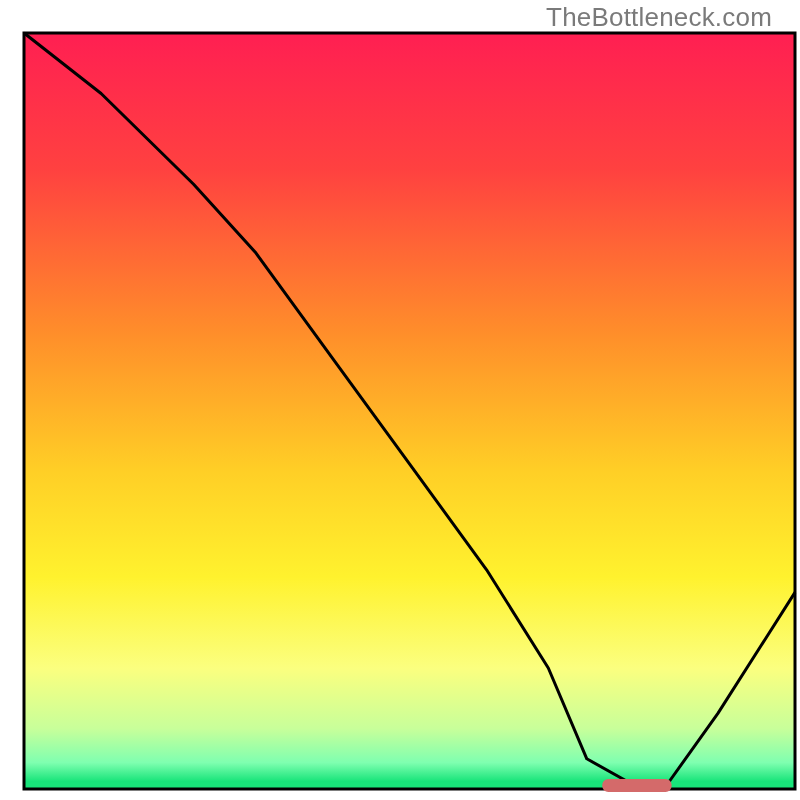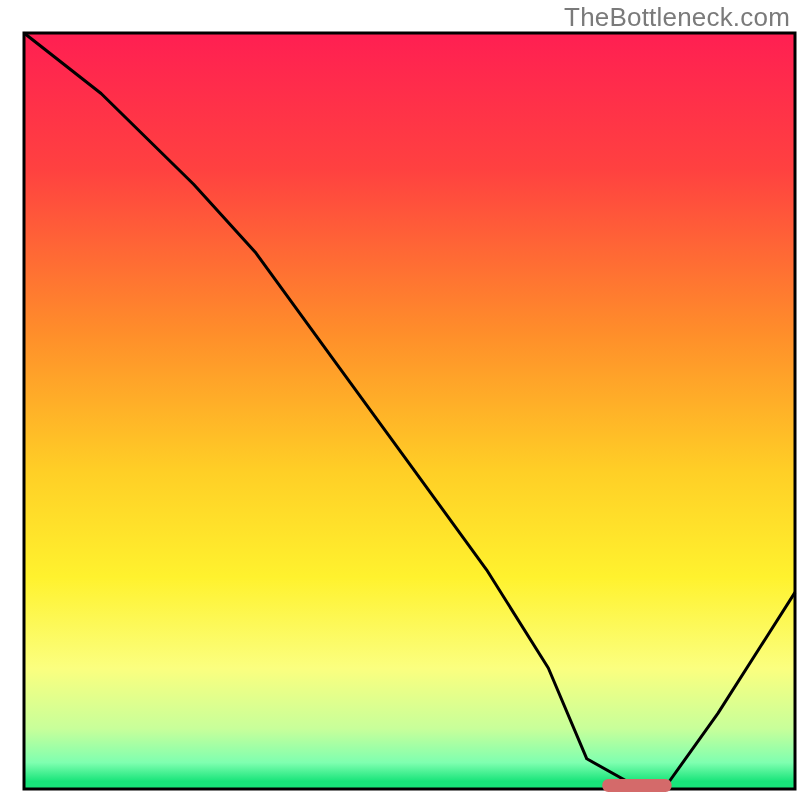--- a/index.html
+++ b/index.html
@@ -12,21 +12,21 @@
     overflow: hidden;
   }
   .frame {
     position: relative;
     width: 800px;
     height: 800px;
   }
   .watermark {
     position: absolute;
     top: 2px;
-    right: 10px;
+    right: 28px;
     font-size: 26px;
     font-weight: 500;
     color: #7a7a7a;
     letter-spacing: 0.2px;
     z-index: 10;
     text-align: right;
   }
   svg.plot {
     position: absolute;
     inset: 0;

